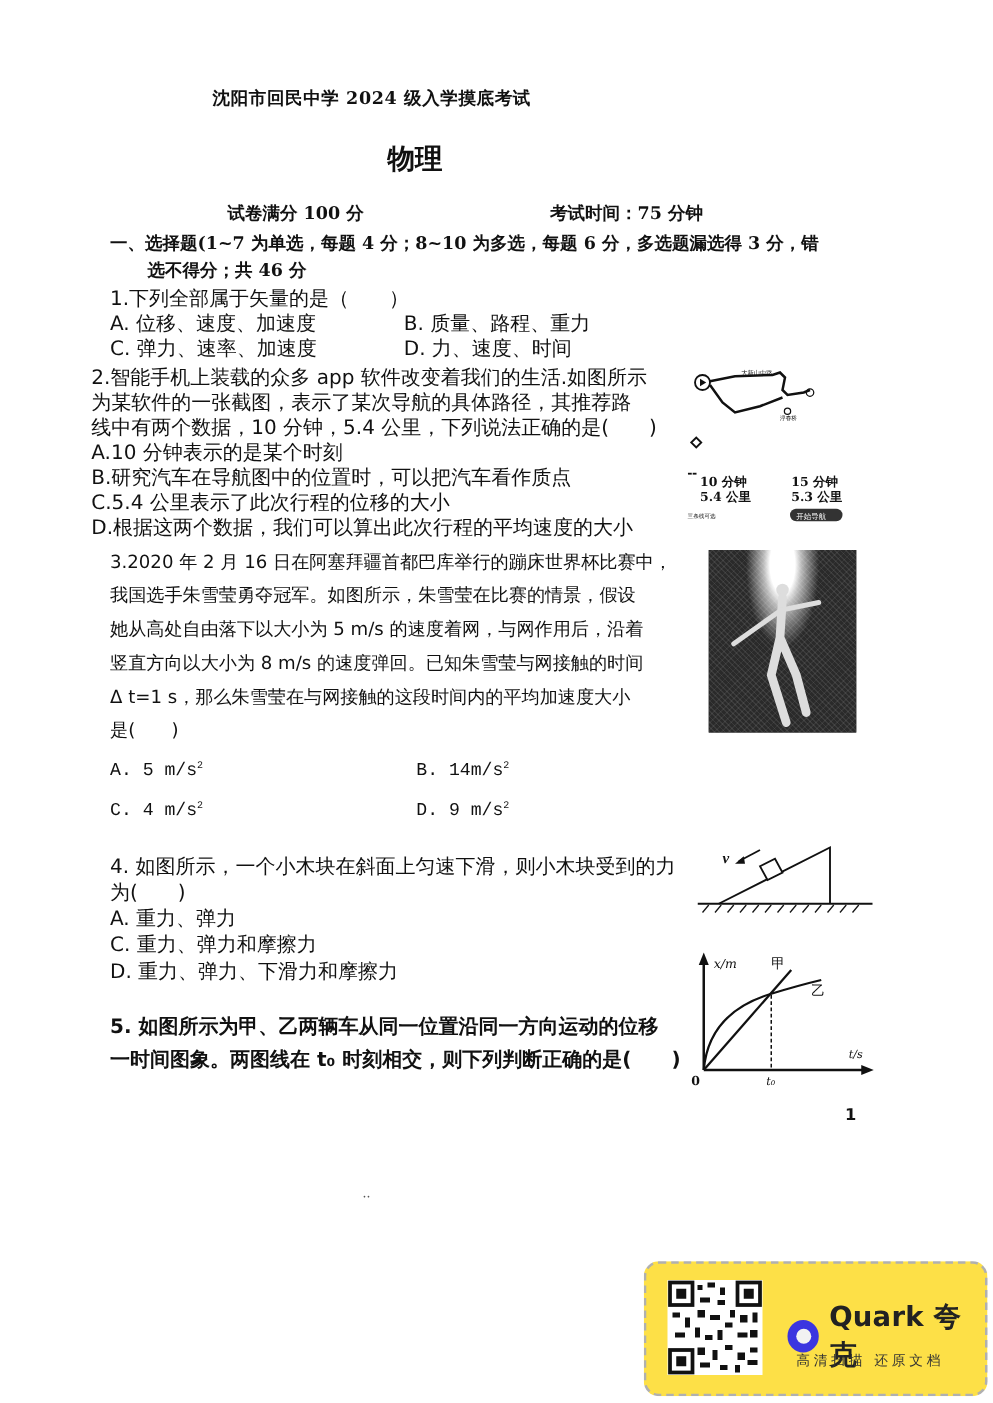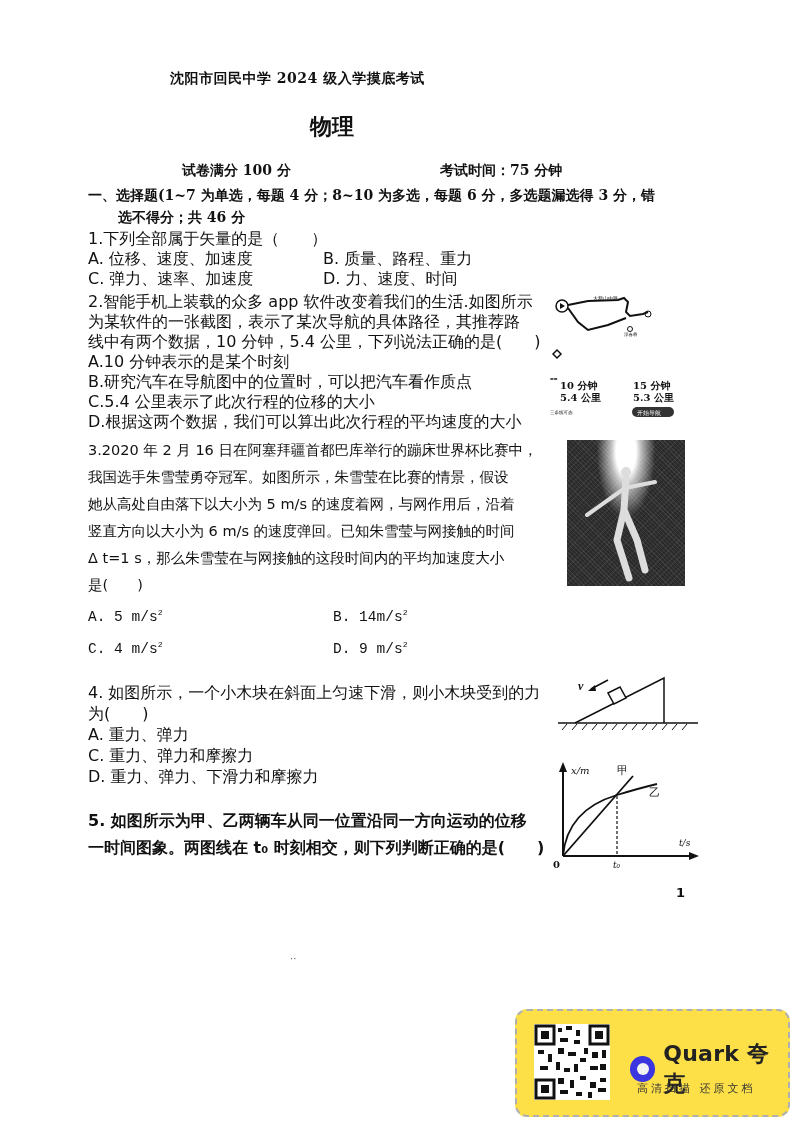--- a/index.html
+++ b/index.html
@@ -55,21 +55,21 @@
   <div class="optrow line">
     <span class="o" style="width:235px">A.  位移、速度、加速度</span>
     <span class="o">B.  质量、路程、重力</span>
   </div>
   <div class="optrow line">
     <span class="o" style="width:235px">C.  弹力、速率、加速度</span>
     <span class="o">D.  力、速度、时间</span>
   </div>
 </div>
 
-<div class="abs" style="left:88px; top:292px;">
+<div class="abs" style="left:73px; top:292px;">
   <div class="line">2.智能手机上装载的众多 app 软件改变着我们的生活.如图所示</div>
   <div class="line">为某软件的一张截图，表示了某次导航的具体路径，其推荐路</div>
   <div class="line">线中有两个数据，10 分钟，5.4 公里，下列说法正确的是(　　)</div>
   <div class="line">A.10 分钟表示的是某个时刻</div>
   <div class="line">B.研究汽车在导航图中的位置时，可以把汽车看作质点</div>
   <div class="line">C.5.4 公里表示了此次行程的位移的大小</div>
   <div class="line">D.根据这两个数据，我们可以算出此次行程的平均速度的大小</div>
 </div>
 
 <div class="abs nav-fig">
@@ -91,21 +91,21 @@
     <text x="2" y="122" font-size="4.5" fill="#111">三条线可选</text>
     <rect x="84" y="115" width="42" height="10" rx="5" fill="#333"></rect>
     <text x="89" y="123" font-size="6" fill="#fff">开始导航</text>
   </svg>
 </div>
 
 <div class="abs" style="left:88px; top:437px;">
   <div class="line q3">3.2020 年 2 月 16 日在阿塞拜疆首都巴库举行的蹦床世界杯比赛中，</div>
   <div class="line q3">我国选手朱雪莹勇夺冠军。如图所示，朱雪莹在比赛的情景，假设</div>
   <div class="line q3">她从高处自由落下以大小为 5 m/s 的速度着网，与网作用后，沿着</div>
-  <div class="line q3">竖直方向以大小为 6 m/s 的速度弹回。已知朱雪莹与网接触的时间</div>
+  <div class="line q3">竖直方向以大小为 8 m/s 的速度弹回。已知朱雪莹与网接触的时间</div>
   <div class="line q3">Δ t=1 s，那么朱雪莹在与网接触的这段时间内的平均加速度大小</div>
   <div class="line q3">是(　　)</div>
   <div class="optrow line q3" style="font-family:'Liberation Mono', monospace;">
     <span class="o" style="width:245px"><span>A. 5 m/s</span><sup>2</sup></span>
     <span class="o"><span>B. 14m/s</span><sup>2</sup></span>
   </div>
   <div class="optrow line q3" style="font-family:Liberation Mono, monospace;">
     <span class="o" style="width:245px"><span>C. 4 m/s</span><sup>2</sup></span>
     <span class="o"><span>D. 9 m/s</span><sup>2</sup></span>
   </div>

